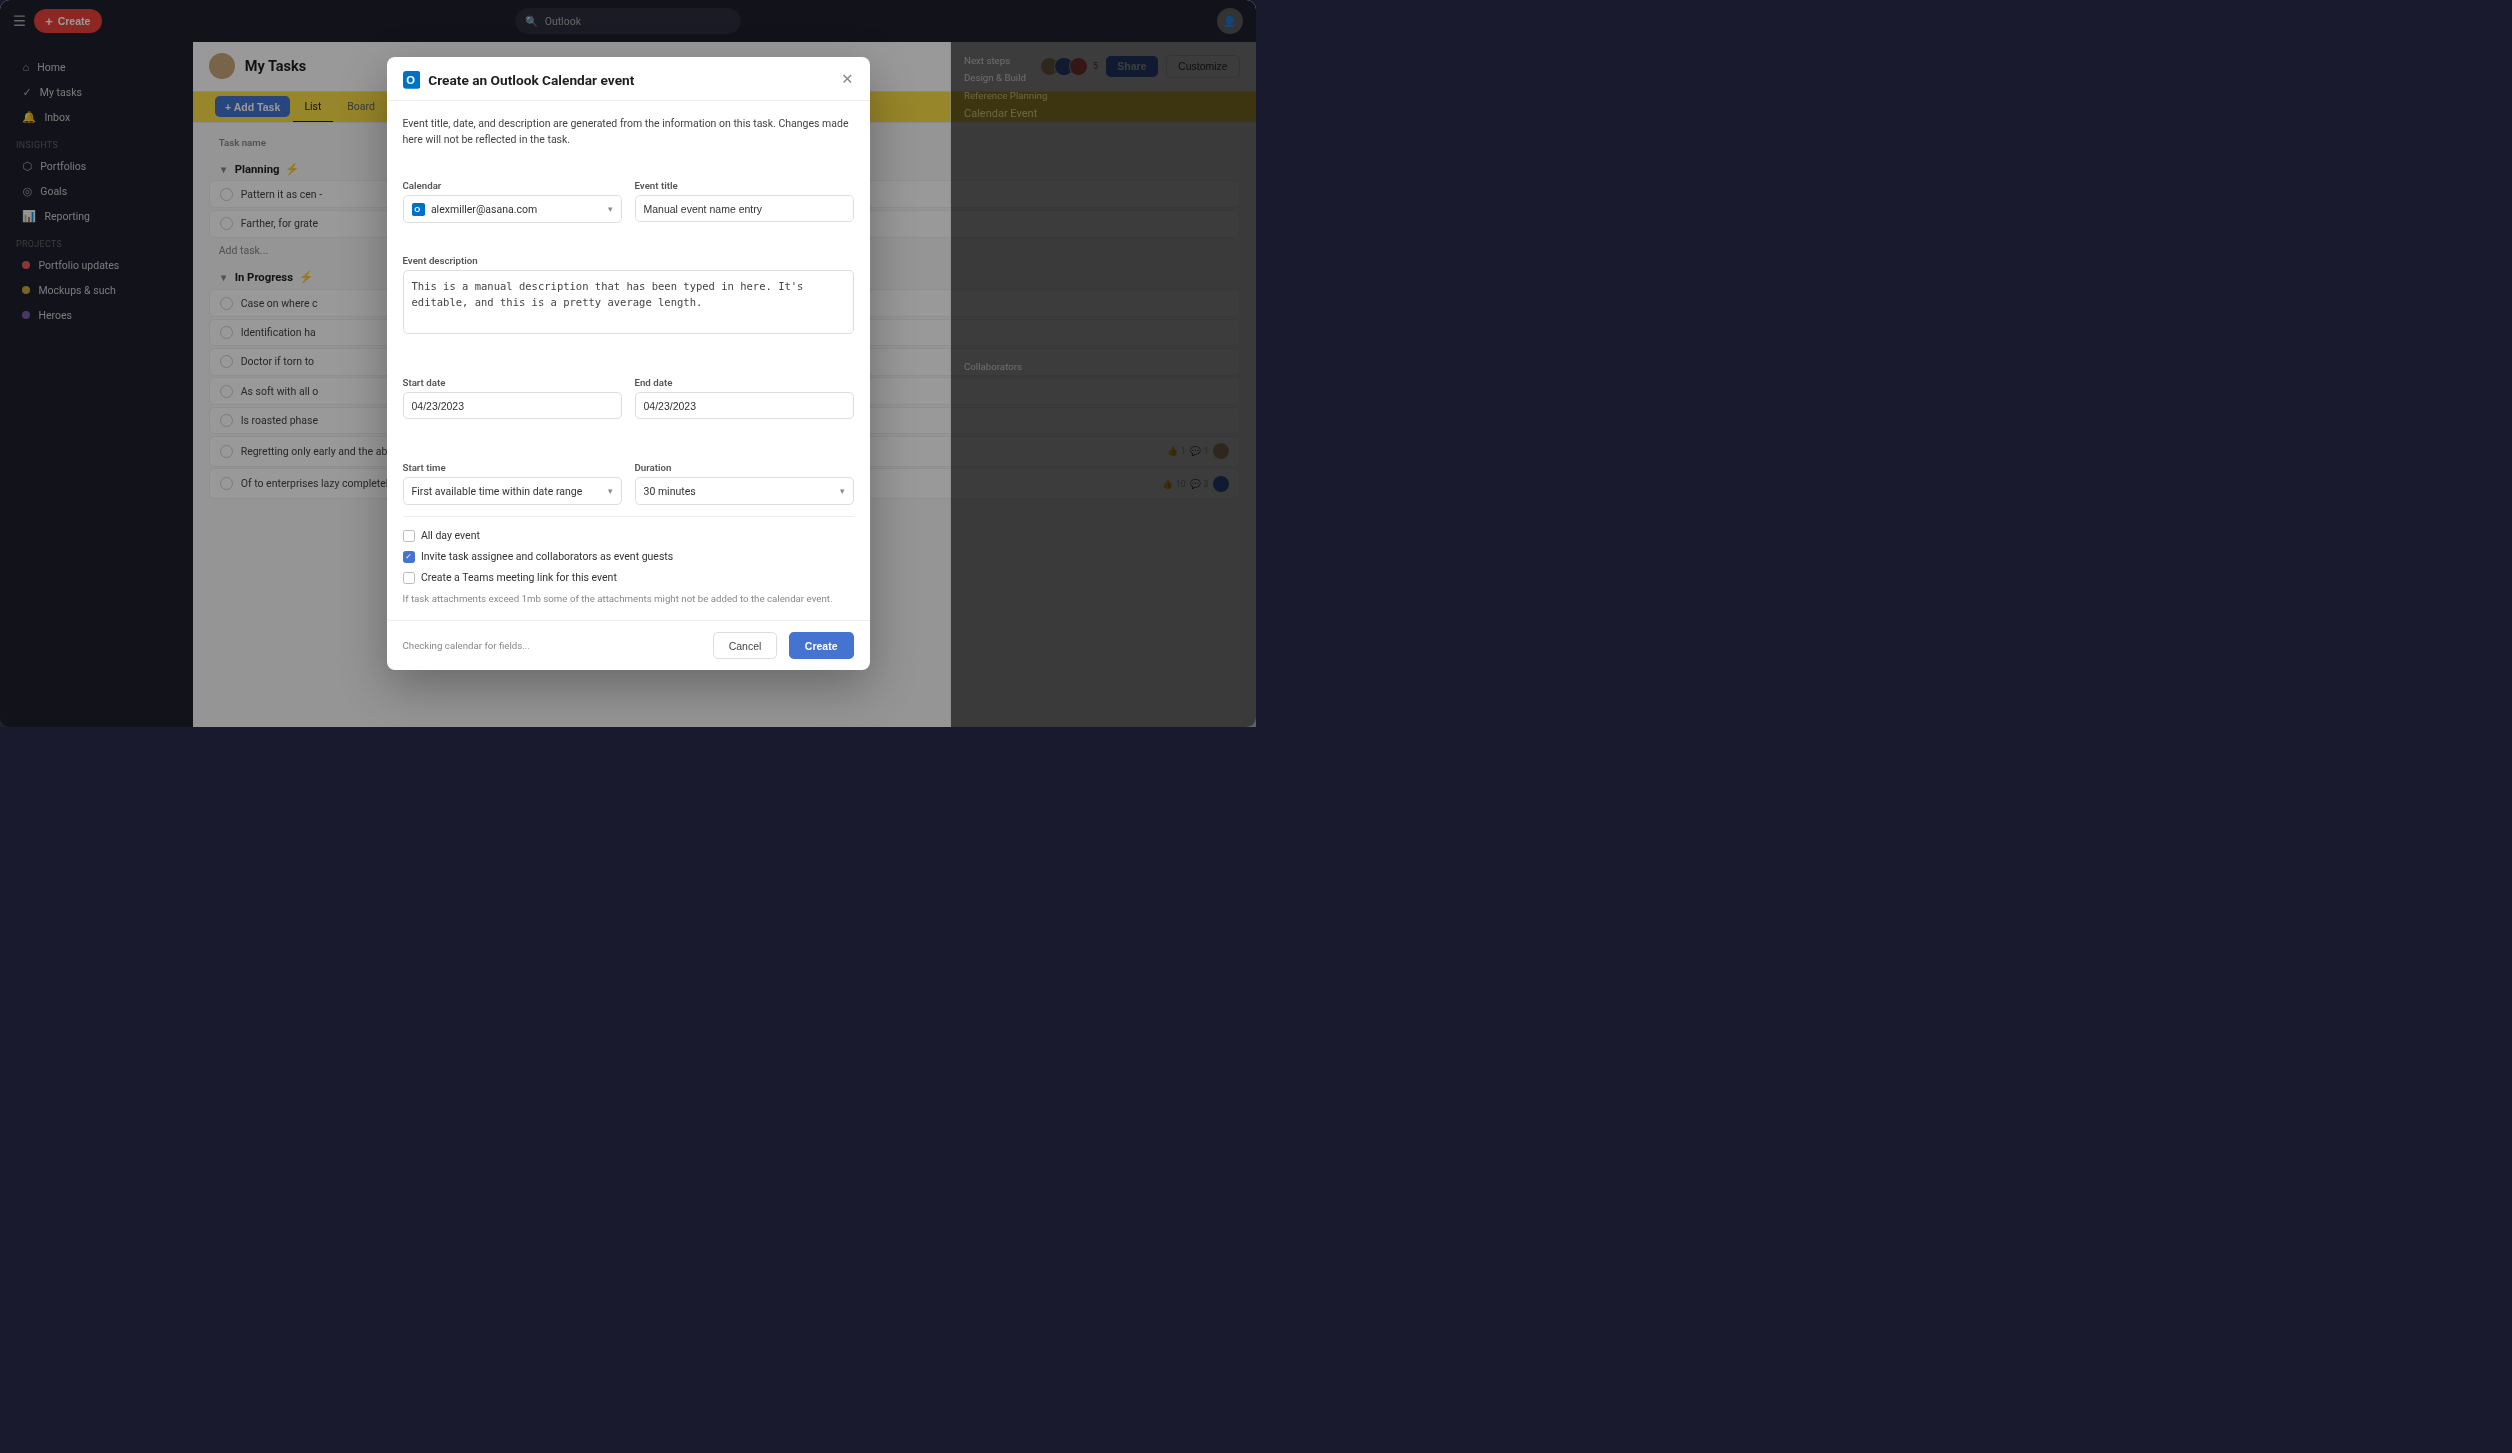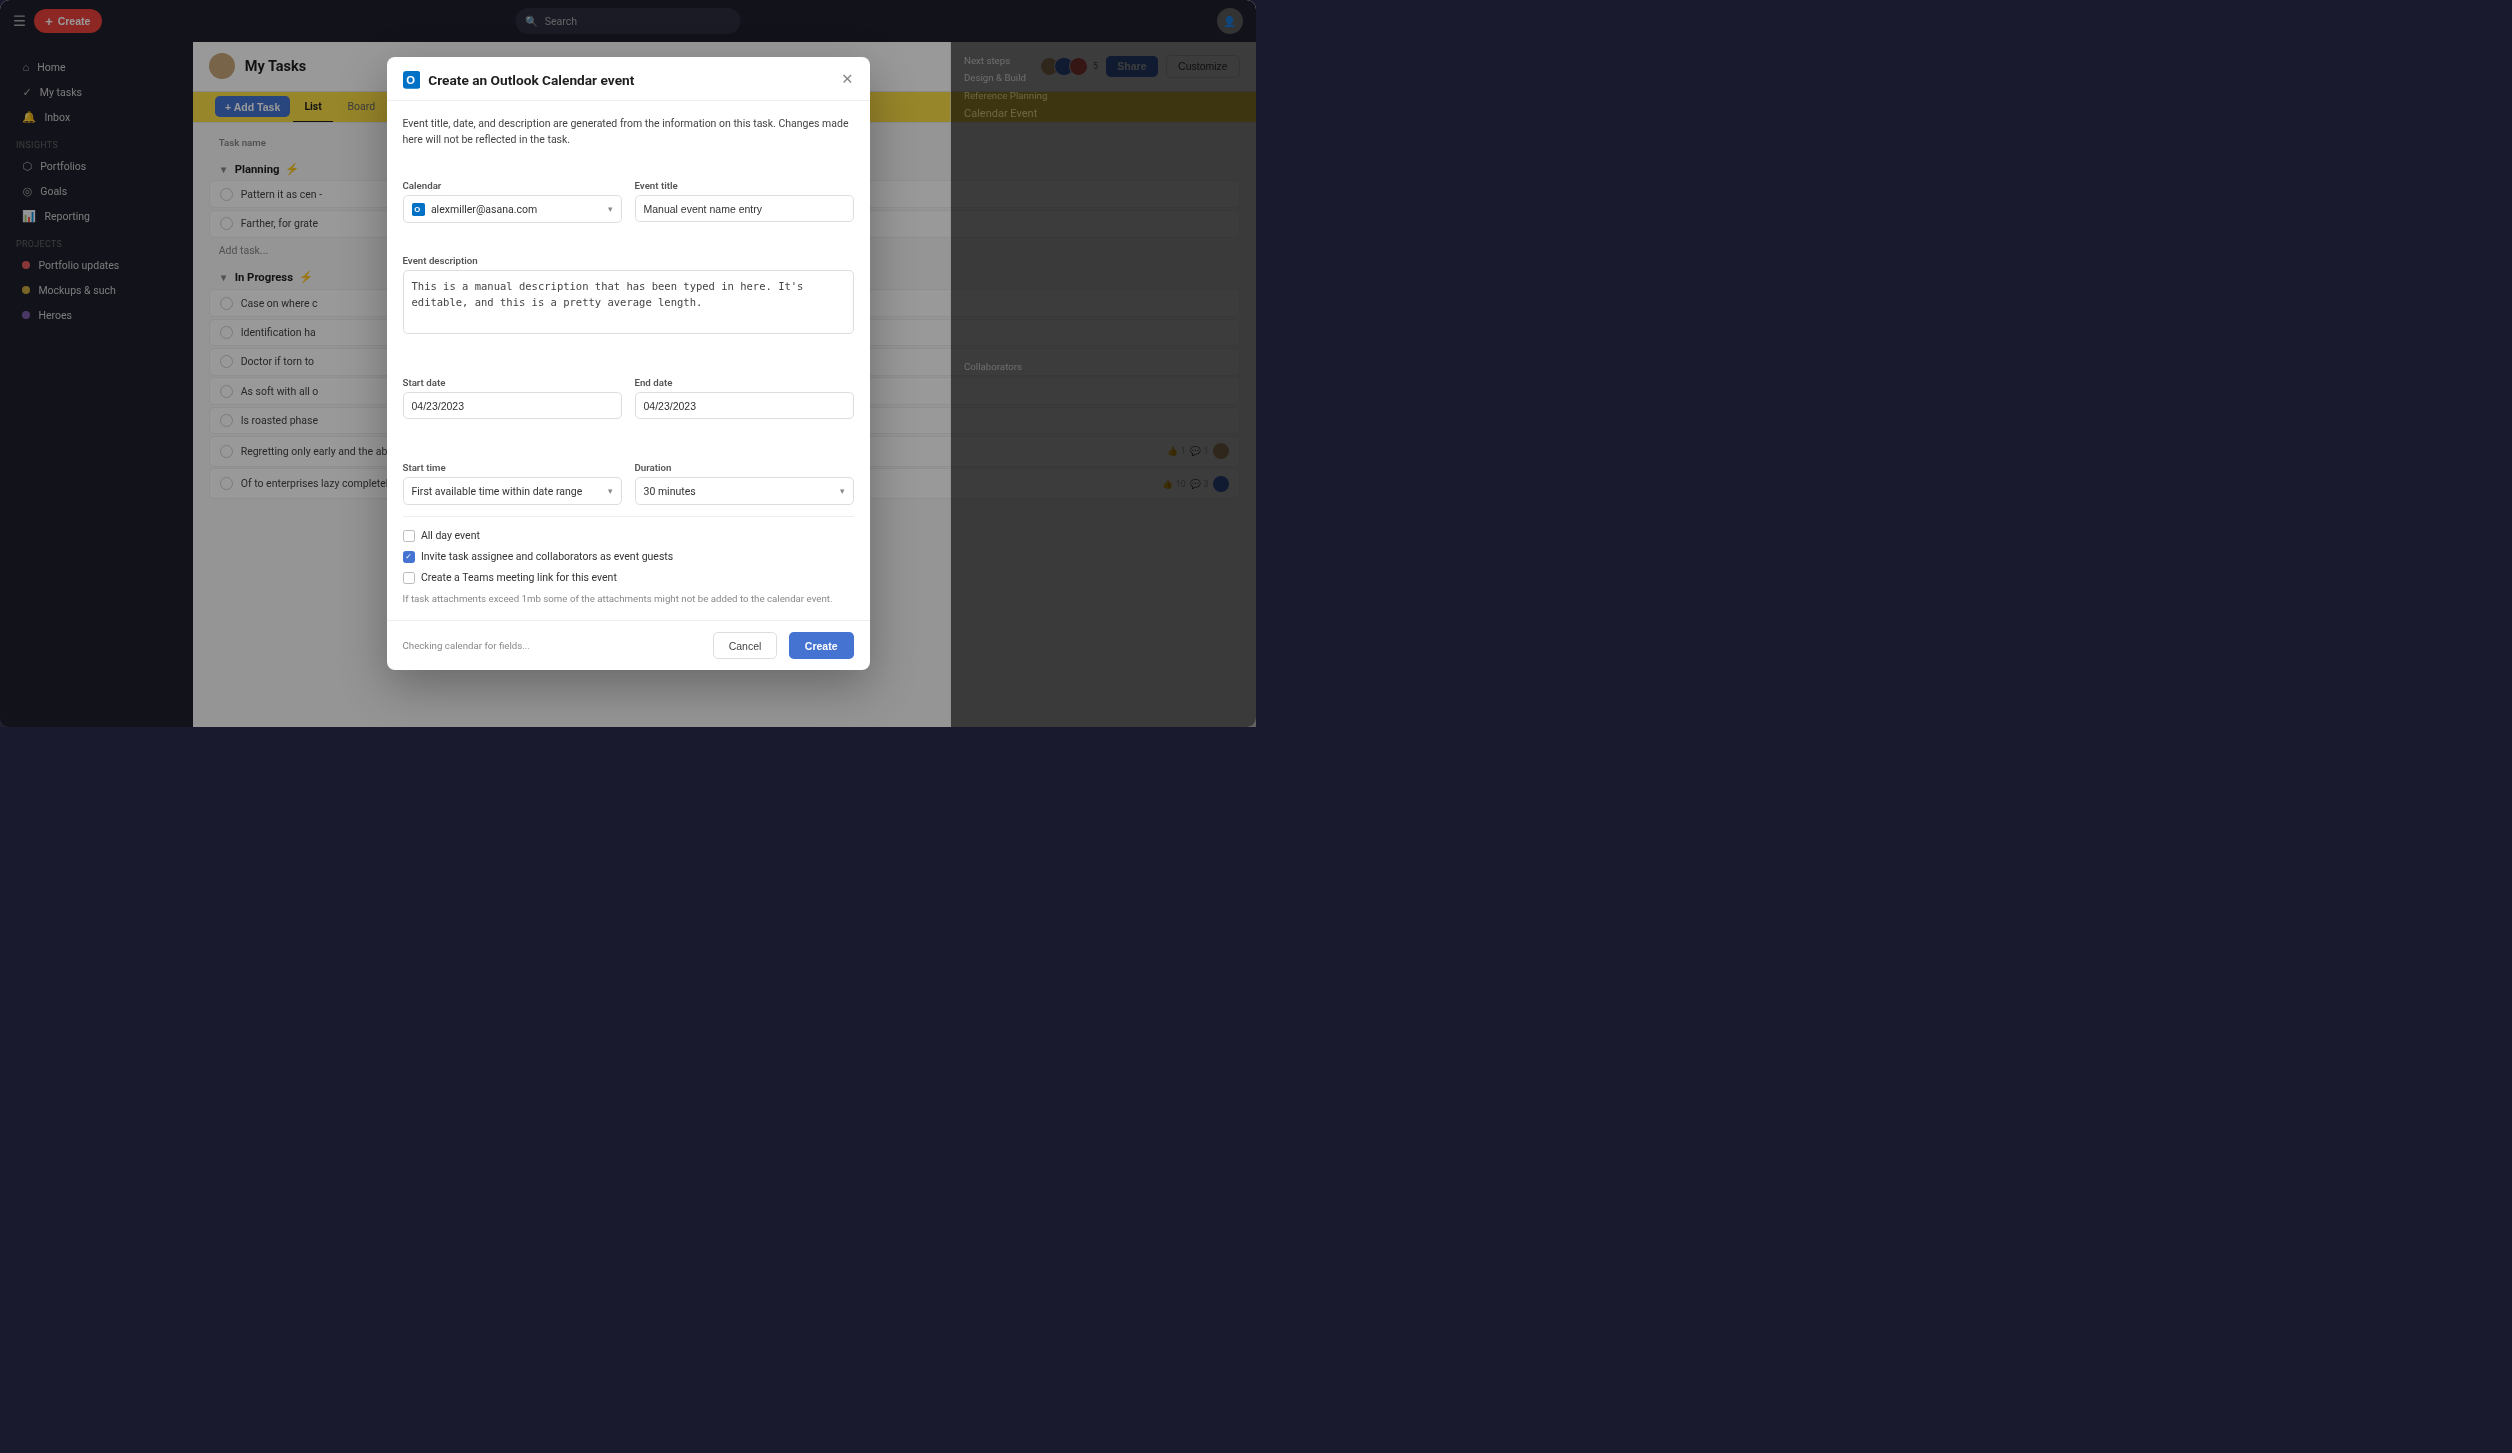--- a/index.html
+++ b/index.html
@@ -195,21 +195,21 @@
     .tab {
       padding: 8px 11.3px;
       font-size: 10.5px;
       color: #666;
       cursor: pointer;
       border-bottom: 1.6px solid transparent;
     }
     .tab.active {
       color: #1f1f1f;
       border-bottom-color: #1f1f1f;
-      font-weight: 700;
+      font-weight: 400;
     }
     .add-task-btn {
       background: #4573d2;
       color: white;
       border: none;
       border-radius: 4.8px;
       padding: 4.8px 9.7px;
       font-size: 10.5px;
       font-weight: 600;
       cursor: pointer;
@@ -475,21 +475,21 @@
   <div class="topbar">
     <div class="topbar-left">
       <span class="hamburger-icon">☰</span>
       <button class="create-btn">
         <span class="plus">+</span>
         <span>Create</span>
       </button>
     </div>
     <div class="search-bar">
       <span>🔍</span>
-      <span style="color:#aaa; font-size:10.5px;">Search</span>
+      <span style="color:#aaa; font-size:10.5px;">Outlook</span>
     </div>
     <div class="avatar-area">
       <span>👤</span>
     </div>
   </div>
 
   <div class="sidebar">
     <div class="sidebar-item">
       <span class="icon">⌂</span>
       <span>Home</span>

